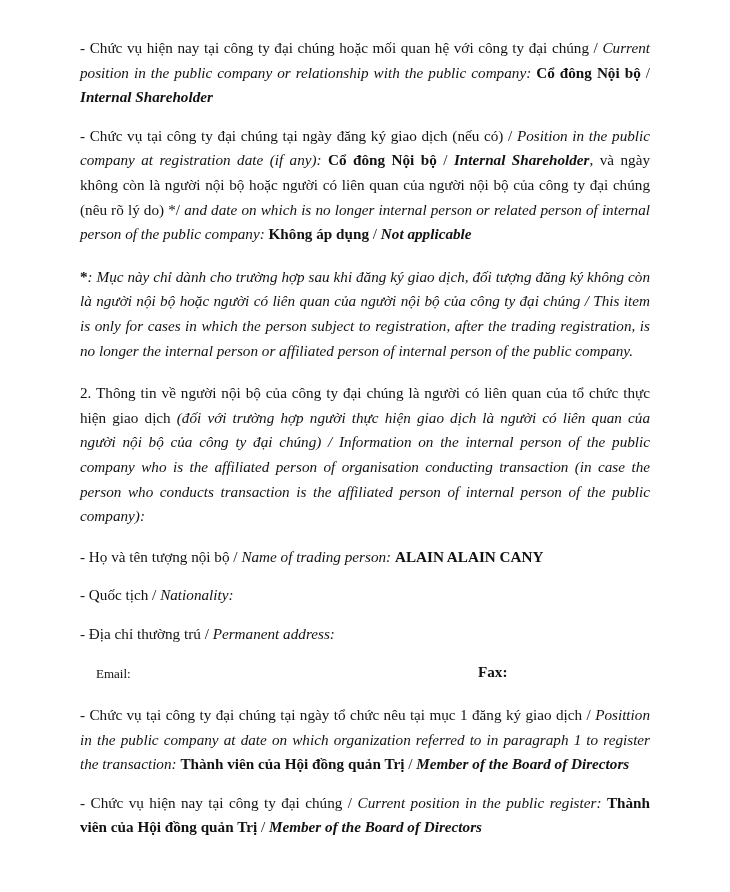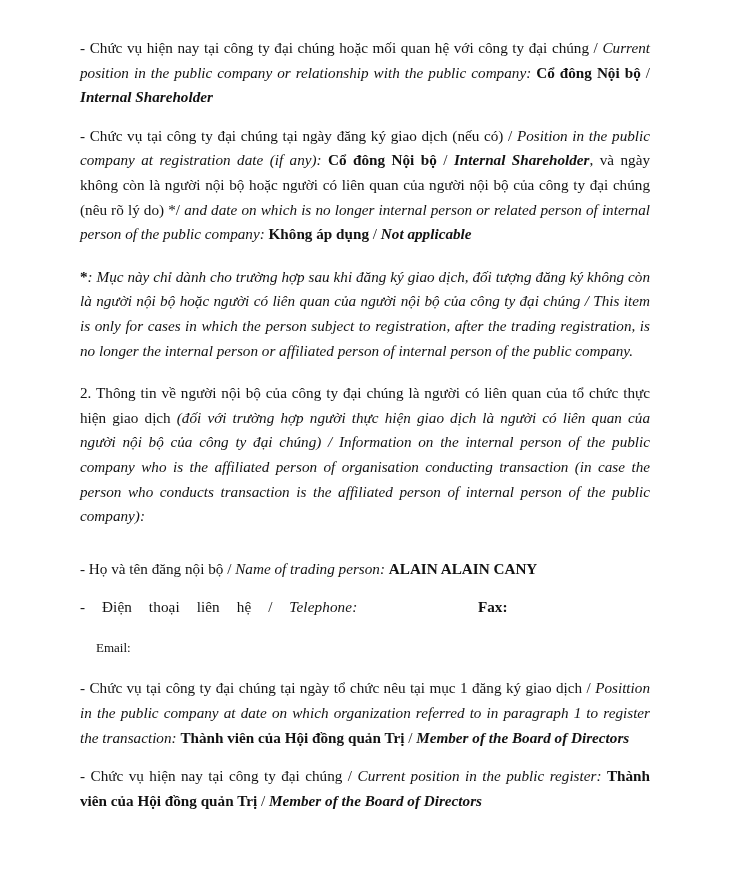--- a/index.html
+++ b/index.html
@@ -29,21 +29,21 @@
   }
   .para {
     font-size: 15.2px;
     line-height: 24.6px;
     text-align: justify;
     text-justify: inter-word;
     margin: 0 0 11px 0;
     hyphens: none;
   }
   .para.gap-item  { margin-bottom: 14px; }
-  .para.gap-block { margin-bottom: 28px; }
+  .para.gap-block { margin-bottom: 16px; }
   .para.gap-note  { margin-bottom: 18px; }
   .it { font-style: italic; }
   .bd { font-weight: bold; }
   .bdit { font-weight: bold; font-style: italic; }
   
   .tel-line {
     font-size: 15.2px;
     line-height: 24.6px;
     margin: 0;
     position: relative;
@@ -72,27 +72,28 @@
   <div class="doc-body">
 
     <p class="para gap-item"><span>- Chức vụ hiện nay tại công ty đại chúng hoặc mối quan hệ với công ty đại chúng / </span><span class="it">Current position in the public company or relationship with the public company: </span><span class="bd">Cổ đông Nội bộ </span><span>/ </span><span class="bdit">Internal Shareholder</span></p>
 
     <p class="para gap-note"><span>- Chức vụ tại công ty đại chúng tại ngày đăng ký giao dịch (nếu có) / </span><span class="it">Position in the public company at registration date (if any): </span><span class="bd">Cổ đông Nội bộ </span><span>/ </span><span class="bdit">Internal Shareholder</span><span>, và ngày không còn là người nội bộ hoặc người có liên quan của người nội bộ của công ty đại chúng (nêu rõ lý do) */ </span><span class="it">and date on which is no longer internal person or related person of internal person of the public company: </span><span class="bd">Không áp dụng </span><span>/ </span><span class="bdit">Not applicable</span></p>
 
     <p class="para gap-note"><span class="bd">*</span><span class="it">: Mục này chỉ dành cho trường hợp sau khi đăng ký giao dịch, đối tượng đăng ký không còn là người nội bộ hoặc người có liên quan của người nội bộ của công ty đại chúng / This item is only for cases in which the person subject to registration, after the trading registration, is no longer the internal person or affiliated person of internal person of the public company.</span></p>
 
     <p class="para gap-block"><span>2. Thông tin về người nội bộ của công ty đại chúng là người có liên quan của tổ chức thực hiện giao dịch </span><span class="it">(đối với trường hợp người thực hiện giao dịch là người có liên quan của người nội bộ của công ty đại chúng) / Information on the internal person of the public company who is the affiliated person of organisation conducting transaction (in case the person who conducts transaction is the affiliated person of internal person of the public company):</span></p>
 
-    <p class="para gap-item"><span>- Họ và tên đăng nội bộ / </span><span class="it">Name of trading person: </span><span class="bd">ALAIN ALAIN CANY</span></p>
+    <p class="para gap-item"><span>- Họ và tên tượng nội bộ / </span><span class="it">Name of trading person: </span><span class="bd">ALAIN ALAIN CANY</span></p>
+
+    <p class="para gap-item"><span>- Quốc tịch / </span><span class="it">Nationality:</span></p>
 
 
-
+    <p class="para gap-item"><span>- Địa chỉ thường trú / </span><span class="it">Permanent address:</span></p>
 
     <p class="tel-line spacer-top">
-      <span class="tel-label"><span>- Điện thoại liên hệ / </span><span class="it">Telephone:</span></span>
       <span class="fax">Fax:</span>
     </p>
 
     <p class="email-line gap-tel">Email:</p>
 
     <p class="para gap-item"><span>- Chức vụ tại công ty đại chúng tại ngày tổ chức nêu tại mục 1 đăng ký giao dịch / </span><span class="it">Posittion in the public company at date on which organization referred to in paragraph 1 to register the transaction: </span><span class="bd">Thành viên của Hội đồng quản Trị </span><span>/ </span><span class="bdit">Member of the Board of Directors</span></p>
 
     <p class="para gap-item"><span>- Chức vụ hiện nay tại công ty đại chúng / </span><span class="it">Current position in the public register: </span><span class="bd">Thành viên của Hội đồng quản Trị </span><span>/ </span><span class="bdit">Member of the Board of Directors</span></p>
 
   </div>

